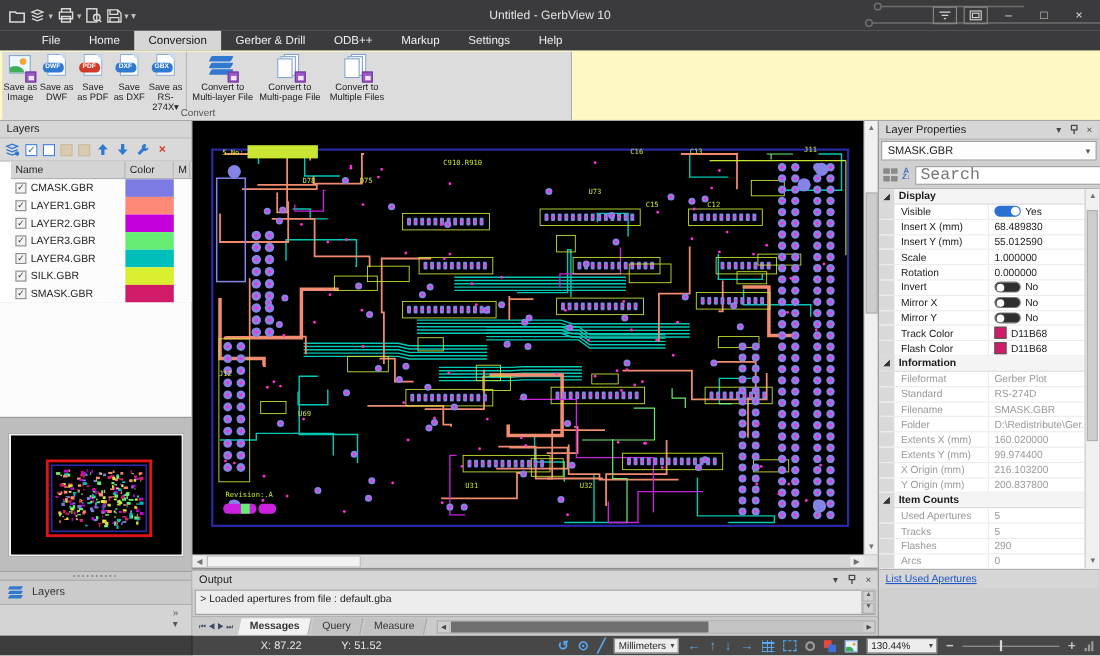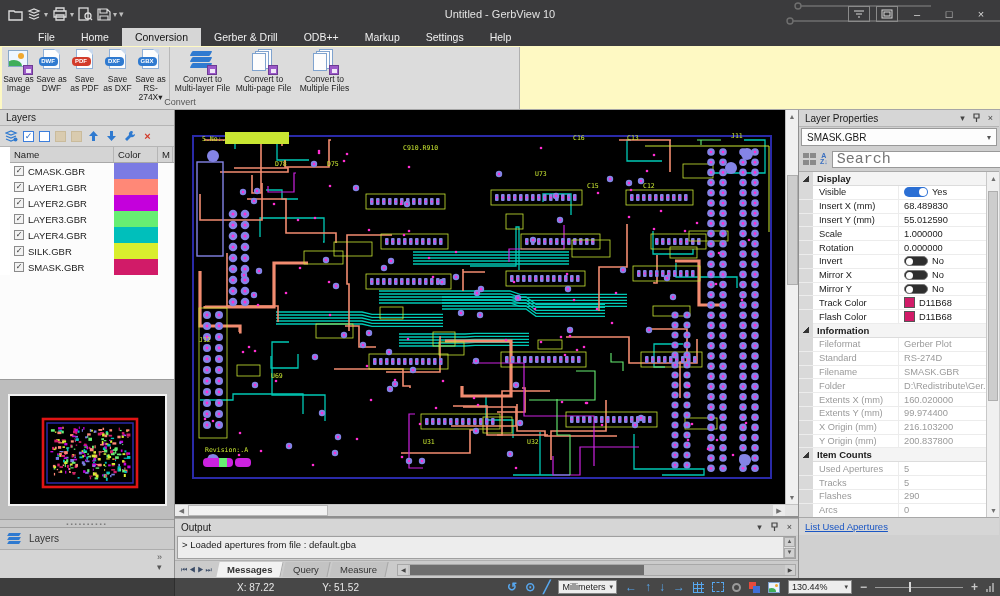--- a/index.html
+++ b/index.html
@@ -2055,21 +2055,21 @@
       <div class="plink">
         <a href="#">List Used Apertures</a>
       </div>
       <div class="rfill"></div>
     </div>
   </div>
 
   <div class="statusbar">
     <div class="sb-left"></div>
     <span class="sb-coord" style="margin-left:62px">X: 87.22</span>
-    <span class="sb-coord" style="margin-left:48px">Y: 51.52</span>
+    <span class="sb-coord" style="margin-left:36px">Y: 51.52</span>
     <div class="sb-icons">
       <span class="sbi">↺</span>
       <span class="sbi">⊙</span>
       <span class="sbi">╱</span>
       <span class="sb-select">
           <span>Millimeters</span>
           <span class="dd">▾</span>
         </span>
       <span class="sbi">←</span>
       <span class="sbi">↑</span>

